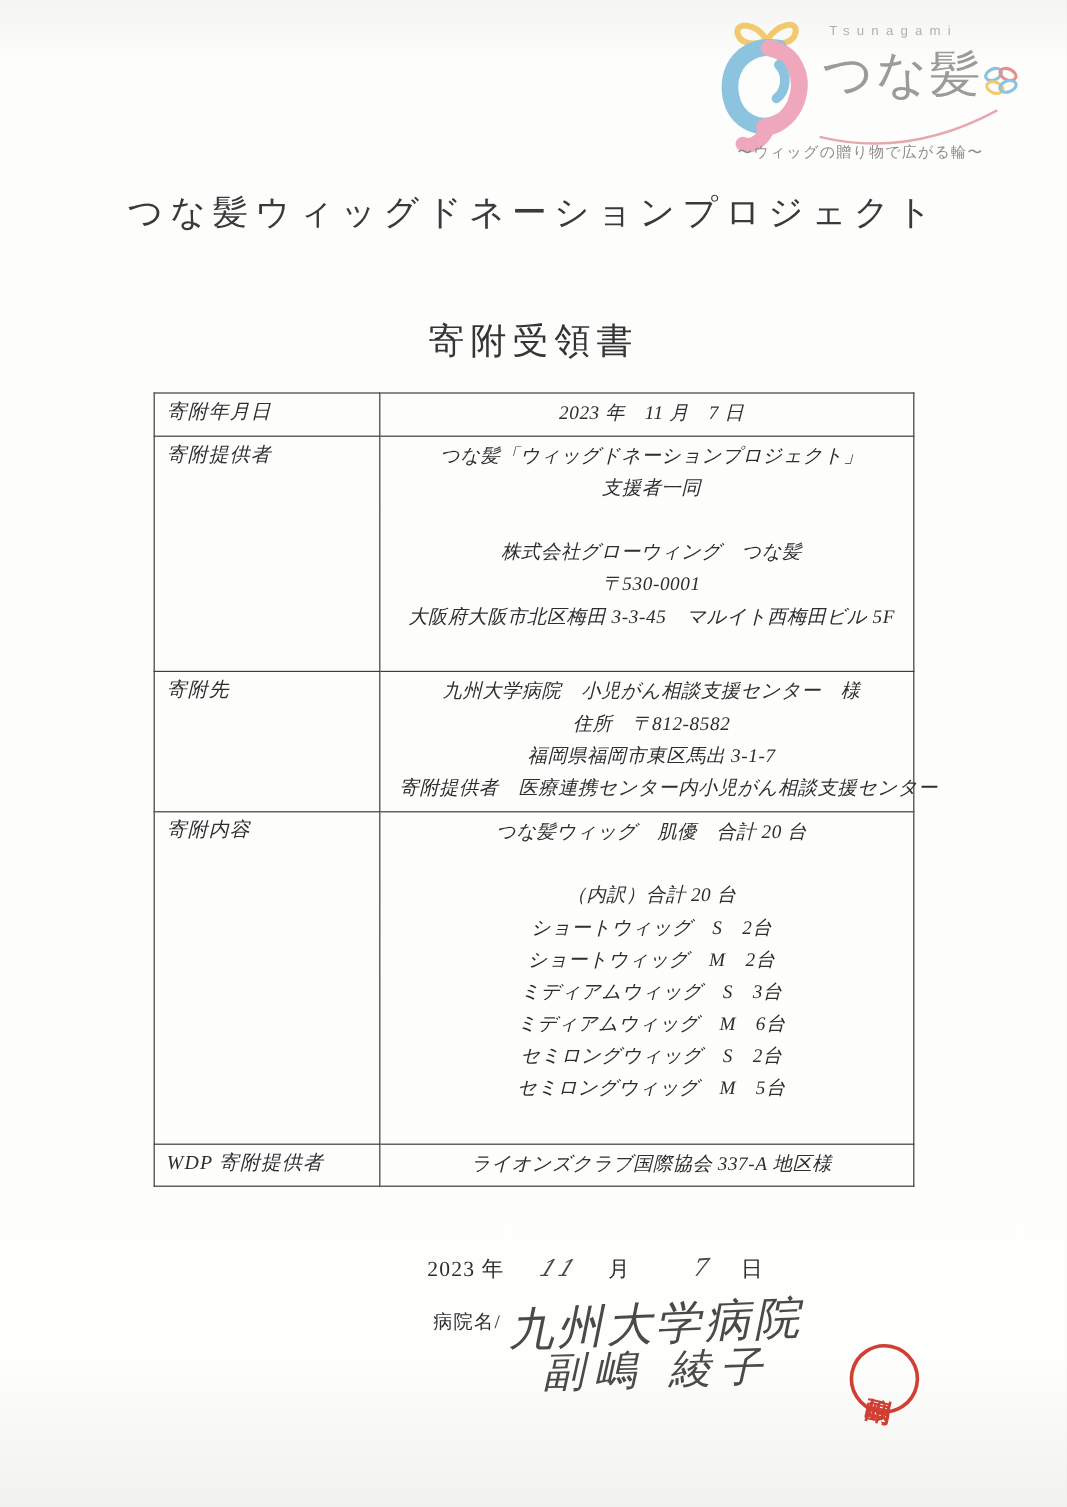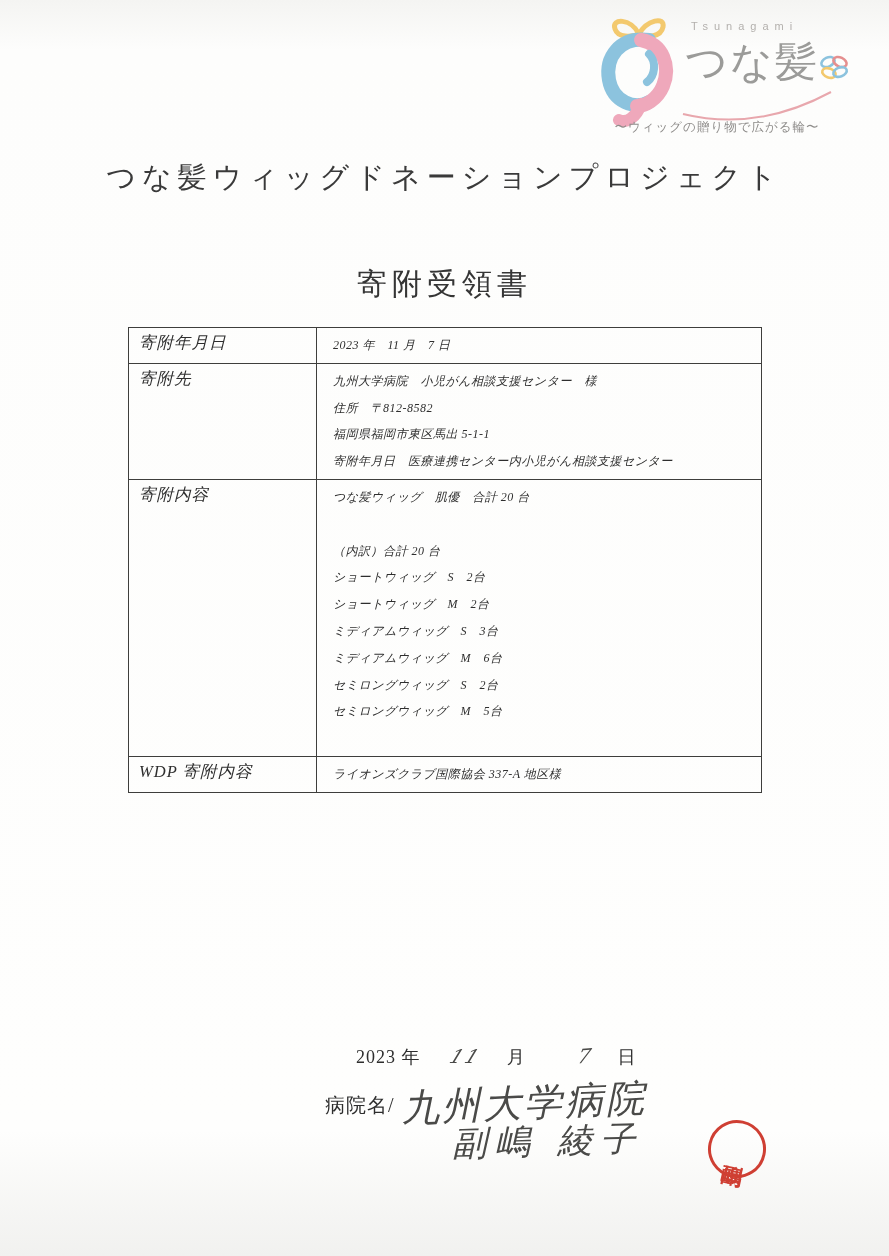--- a/index.html
+++ b/index.html
@@ -31,35 +31,35 @@
   .doc-title{position:absolute;left:0;top:158px;width:889px;text-align:center;
     font-size:29px;letter-spacing:6px;color:#3a3a3a;font-weight:500;}
   .doc-subtitle{position:absolute;left:0;top:240px;width:889px;text-align:center;
     font-size:30px;letter-spacing:5px;color:#353535;font-weight:500;margin-top:24px;}
   
   table.receipt{position:absolute;left:128px;top:327px;width:634px;
     border-collapse:collapse;table-layout:fixed;}
   table.receipt th,table.receipt td{border:1.5px solid #3e3e3c;vertical-align:top;font-style:italic;}
   table.receipt th{width:169px;font-weight:normal;text-align:left;
     font-size:16.5px;padding:4px 8px 4px 10px;letter-spacing:1px;}
-  table.receipt td{font-size:12px;padding:4px 8px 4px 16px;}
+  table.receipt td{font-size:16px;padding:4px 8px 4px 16px;text-align:center;}
   .cell-line{line-height:26.8px;min-height:26.8px;white-space:nowrap;letter-spacing:0.5px;}
   
   .received-note{position:absolute;left:128px;top:982px;font-size:17px;letter-spacing:1px;}
   .date-line{position:absolute;left:356px;top:1044px;font-size:18px;letter-spacing:1px;
     display:flex;align-items:baseline;}
   .date-line .gap-s{display:inline-block;width:26px;}
   .date-line .gap-m{display:inline-block;width:30px;}
   .date-line .gap-l{display:inline-block;width:52px;}
   .hw{font-style:italic;color:#4a4a48;
     font-family:"DejaVu Serif","Liberation Serif",serif;}
   .hw-month{display:inline-block;transform:skewX(-22deg);font-size:19px;letter-spacing:3px;}
   .hw-day{display:inline-block;transform:skewX(-14deg) rotate(-4deg);font-size:20px;}
   .hospital-line{position:absolute;left:325px;top:1078px;display:flex;align-items:flex-start;}
-  .hospital-label{font-size:20px;letter-spacing:1px;padding-top:14px;}
+  .hospital-label{font-size:16px;letter-spacing:1px;padding-top:14px;margin-left:36px;}
   .hw-hospital{font-size:38px;letter-spacing:3px;transform:rotate(-2.5deg);
     margin-left:6px;font-weight:300;}
   .hw-signature{position:absolute;left:452px;top:1118px;font-size:35px;
     letter-spacing:8px;transform:rotate(-1.5deg);font-weight:300;}
   .stamp{position:absolute;left:708px;top:1120px;width:52px;height:52px;
     border:3px solid #cf3f33;border-radius:50%;
     display:flex;align-items:center;justify-content:center;
     transform:rotate(12deg);background:rgba(255,255,255,0.0);}
   .stamp-text{writing-mode:vertical-rl;color:#cf3f33;font-size:21px;
     font-weight:bold;letter-spacing:0px;line-height:1;}
@@ -104,45 +104,57 @@
 
   <table class="receipt">
     <tbody>
         <tr>
           <th>寄附年月日</th>
           <td>
             <div class="cell-line">2023 年　11 月　7 日</div>
           </td>
         </tr>
         <tr>
+          <th>寄附提供者</th>
+          <td>
+            <div class="cell-line">つな髪「ウィッグドネーションプロジェクト」</div>
+            <div class="cell-line">支援者一同</div>
+            <div class="cell-line">&nbsp;</div>
+            <div class="cell-line">株式会社グローウィング　つな髪</div>
+            <div class="cell-line">〒530-0001</div>
+            <div class="cell-line">大阪府大阪市北区梅田 3-3-45　マルイト西梅田ビル 5F</div>
+            <div class="cell-line">&nbsp;</div>
+          </td>
+        </tr>
+        <tr>
           <th>寄附先</th>
           <td>
             <div class="cell-line">九州大学病院　小児がん相談支援センター　様</div>
             <div class="cell-line">住所　〒812-8582</div>
-            <div class="cell-line">福岡県福岡市東区馬出 5-1-1</div>
-            <div class="cell-line">寄附年月日　医療連携センター内小児がん相談支援センター</div>
+            <div class="cell-line">福岡県福岡市東区馬出 3-1-7</div>
+            <div class="cell-line">寄附提供者　医療連携センター内小児がん相談支援センター</div>
           </td>
         </tr>
         <tr>
           <th>寄附内容</th>
           <td>
             <div class="cell-line">つな髪ウィッグ　肌優　合計 20 台</div>
             <div class="cell-line">&nbsp;</div>
             <div class="cell-line">（内訳）合計 20 台</div>
             <div class="cell-line">ショートウィッグ　S　2台</div>
             <div class="cell-line">ショートウィッグ　M　2台</div>
             <div class="cell-line">ミディアムウィッグ　S　3台</div>
             <div class="cell-line">ミディアムウィッグ　M　6台</div>
             <div class="cell-line">セミロングウィッグ　S　2台</div>
             <div class="cell-line">セミロングウィッグ　M　5台</div>
             <div class="cell-line">&nbsp;</div>
           </td>
         </tr>
         <tr>
-          <th>WDP 寄附内容</th>
+          <th>WDP 寄附提供者</th>
           <td>
             <div class="cell-line">ライオンズクラブ国際協会 337-A 地区様</div>
           </td>
         </tr>
       </tbody>
   </table>
 
 
   <div class="date-line">
     <span>2023 年</span>

